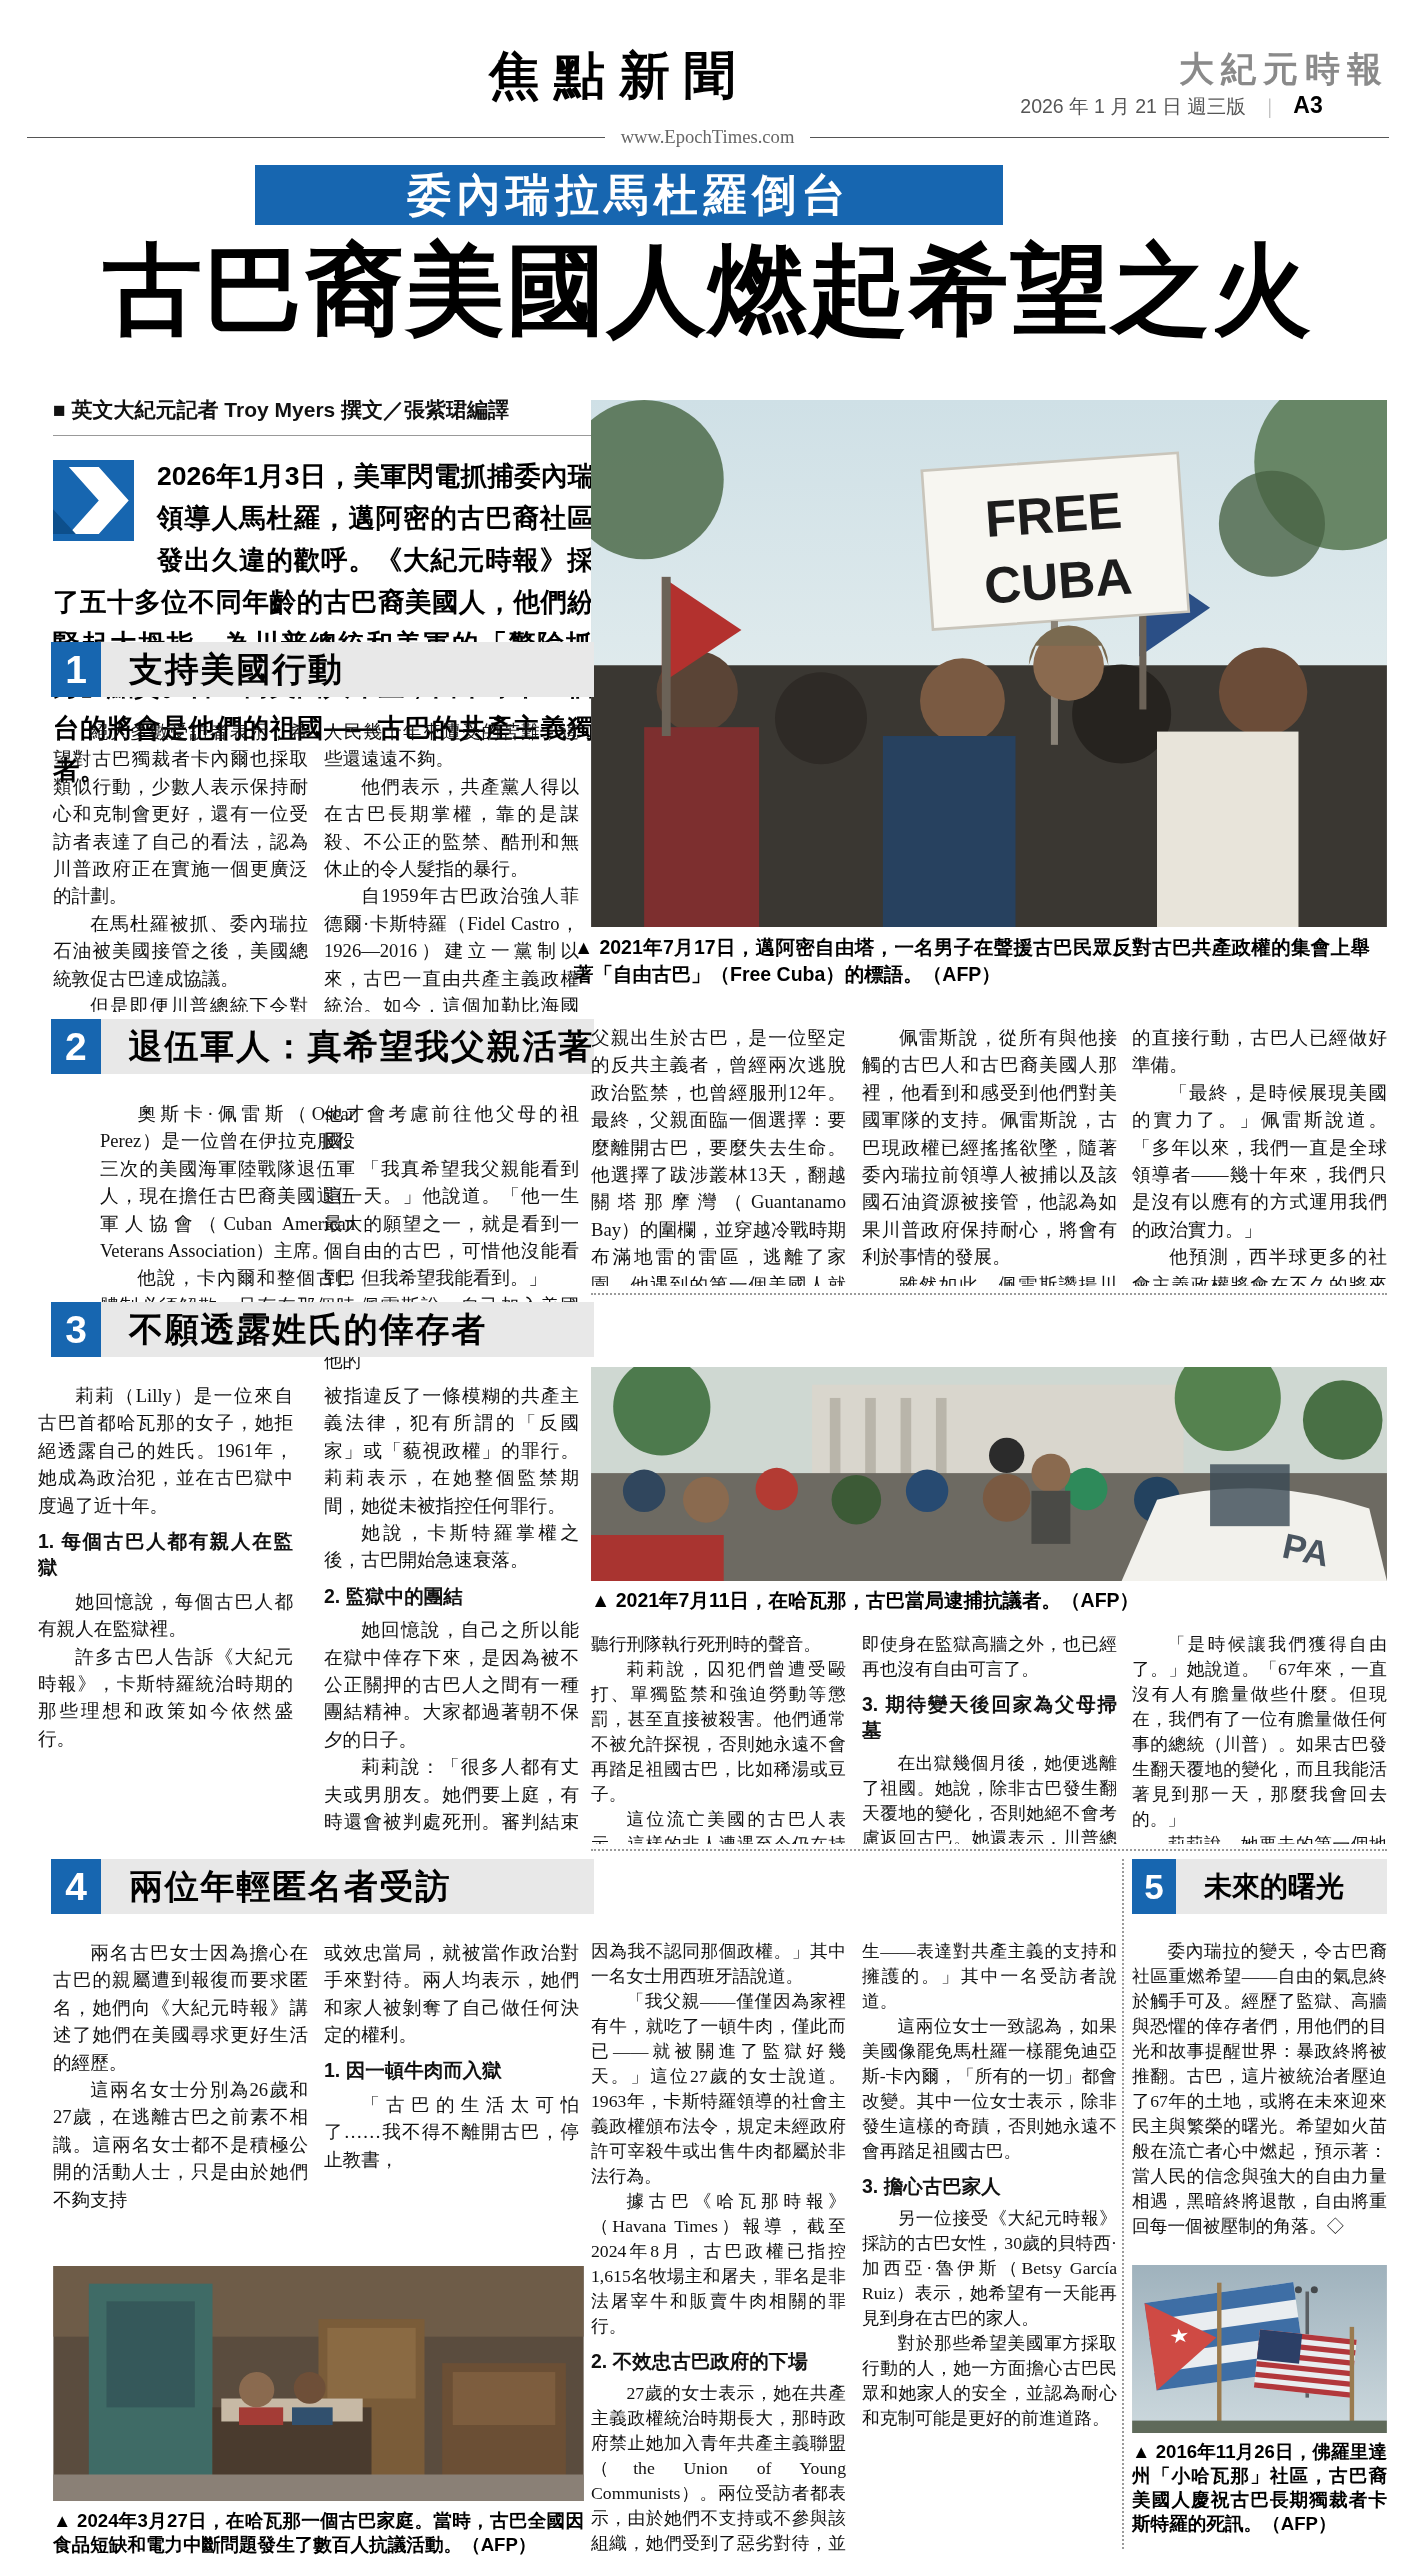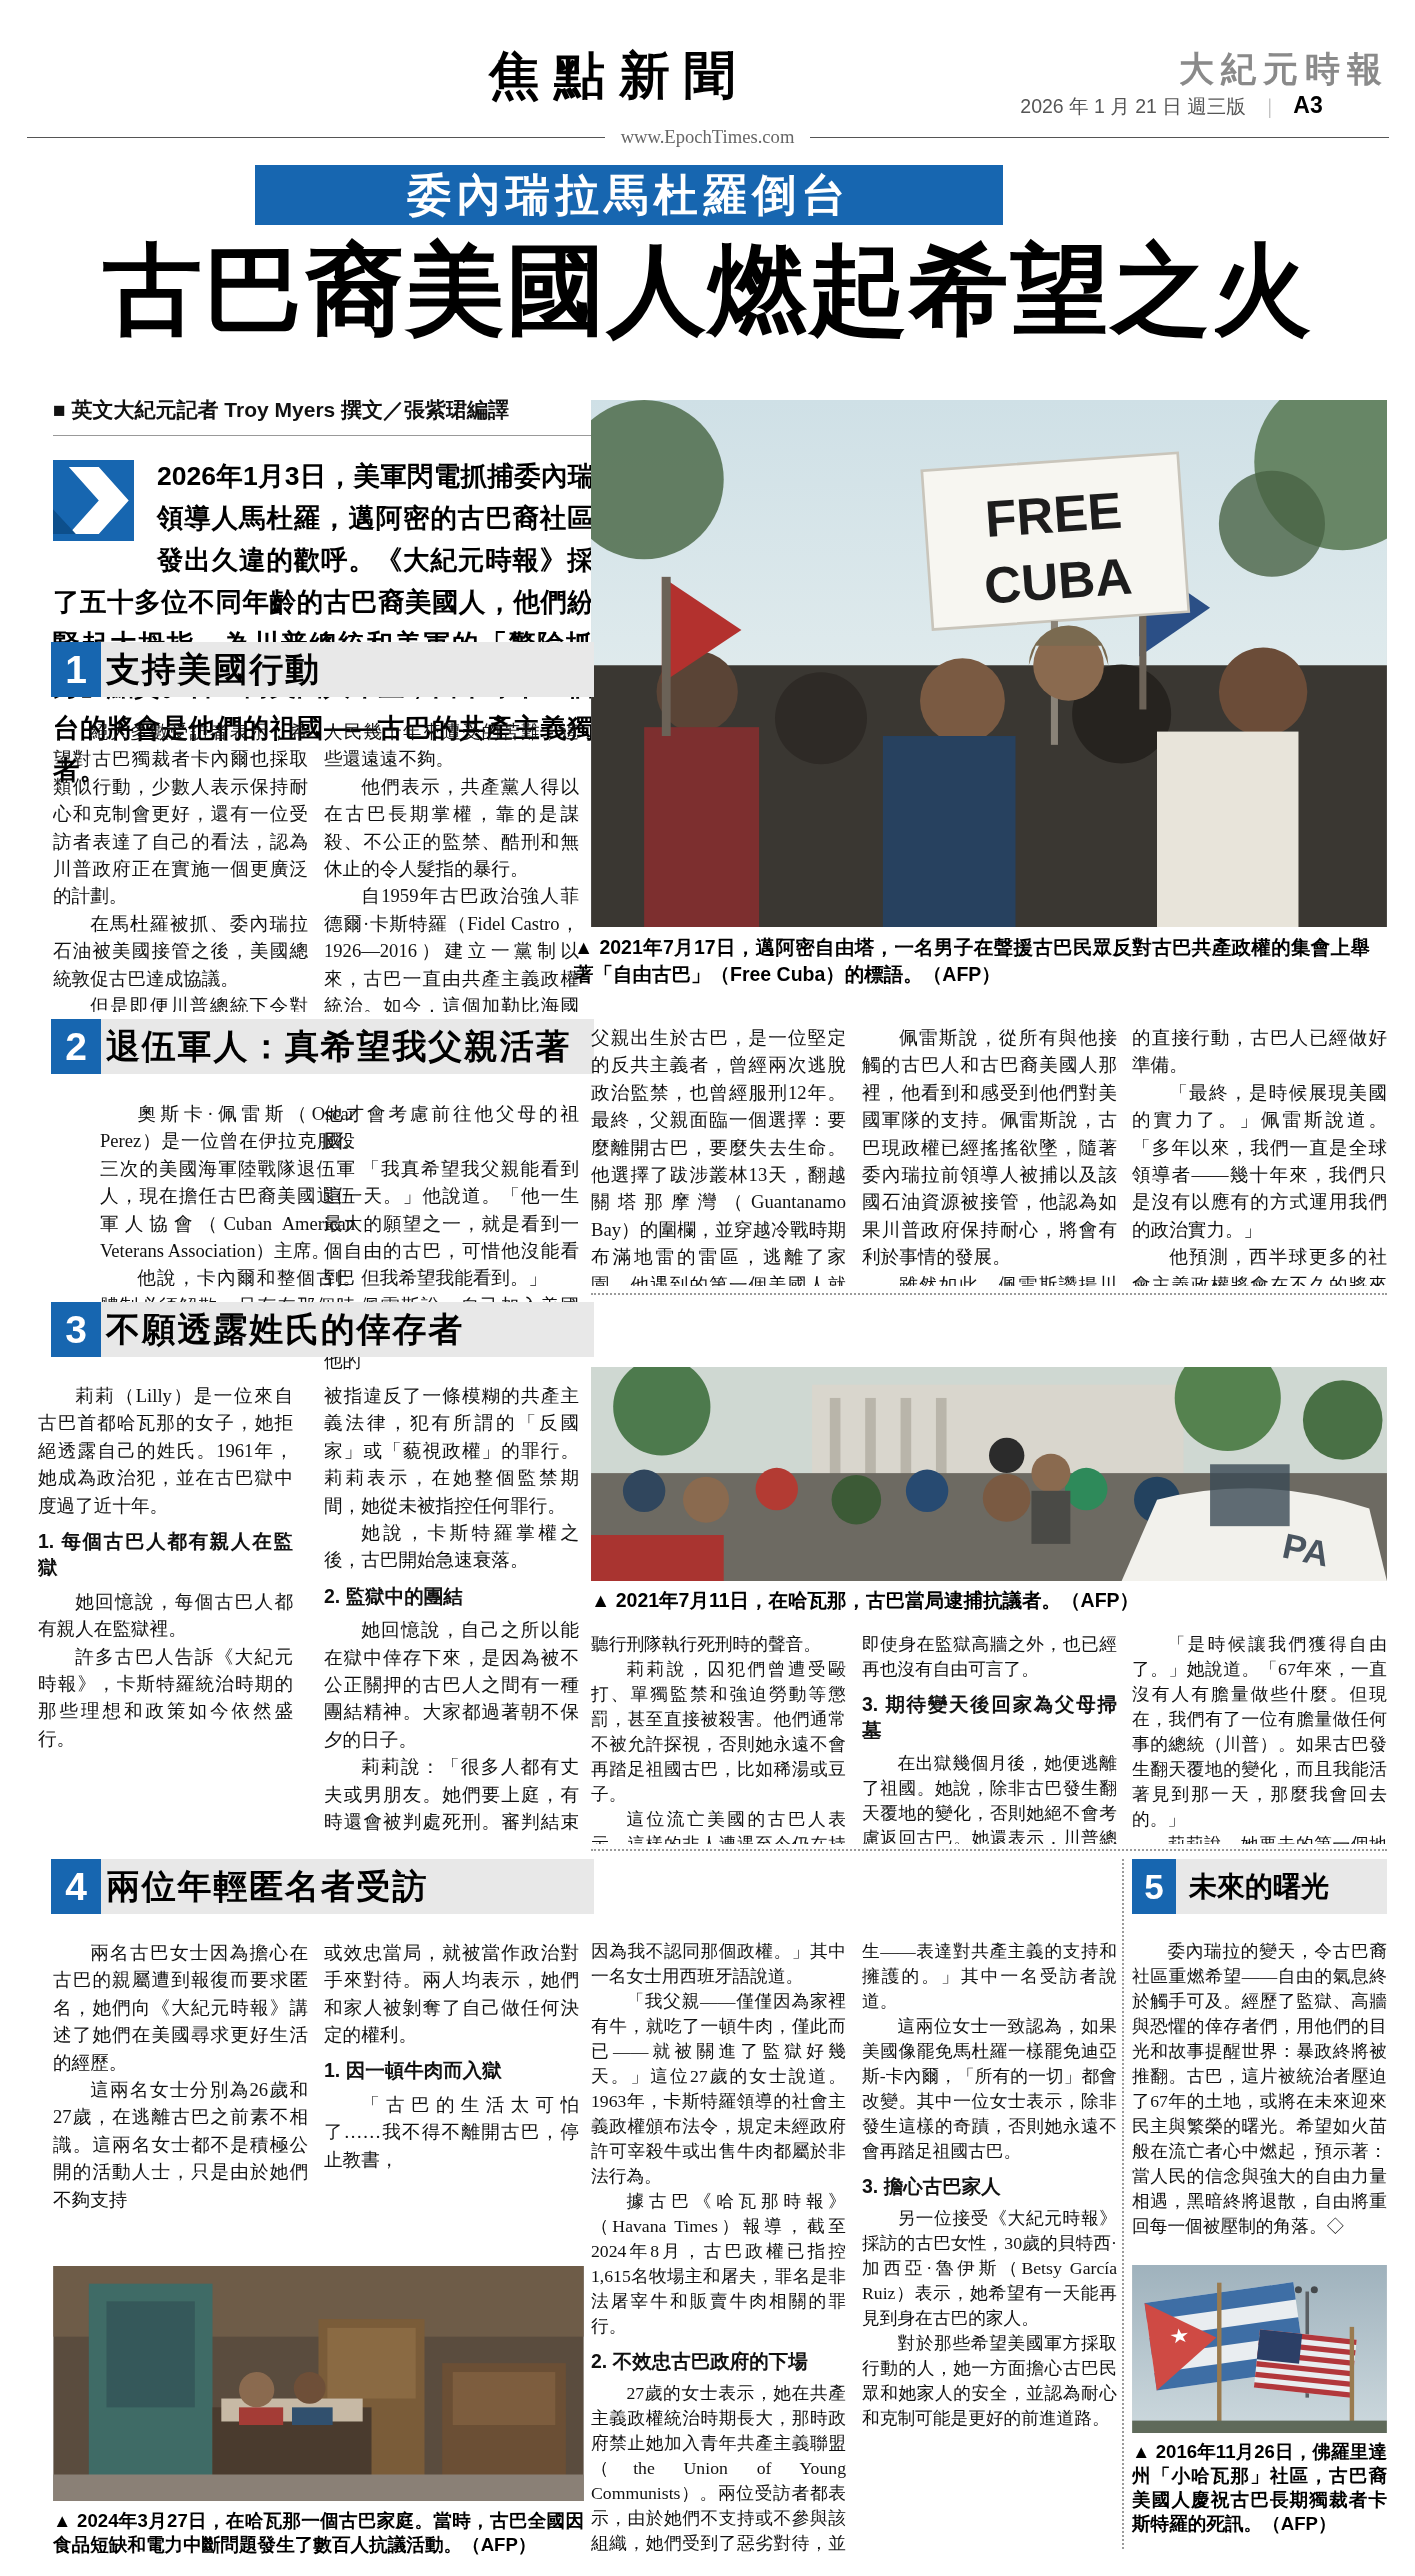--- a/index.html
+++ b/index.html
@@ -25,22 +25,22 @@
   .byline{font-family:"Liberation Sans",sans-serif;font-size:21px;font-weight:700;color:#111;}
   .byline-rule{border-top:1.8px solid #999;}
   .lead{font-family:"Liberation Sans",sans-serif;font-weight:700;font-size:26.5px;line-height:42px;
         text-align:justify;color:#000;}
   .lead-icon{float:left;width:81px;height:81px;margin:5.3px 23px 3.5px 0;}
   
   .section-bar{background:#e8e8e8;height:55px;display:flex;align-items:stretch;}
   .sec-num{background:#1766b0;color:#fff;width:50px;text-align:center;
         font-family:"Liberation Sans",sans-serif;font-weight:900;font-size:39px;line-height:55px;}
   .sec-title{font-family:"Liberation Sans",sans-serif;font-weight:900;font-size:34px;line-height:55px;
-        padding-left:5px;letter-spacing:1.8px;color:#000;white-space:nowrap;}
-  .sec-title.small{font-size:28px;padding-left:13px;letter-spacing:0;}
+        padding-left:28px;letter-spacing:1.8px;color:#000;white-space:nowrap;}
+  .sec-title.small{font-size:28px;padding-left:28px;letter-spacing:0;}
   
   .col{font-size:18.6px;line-height:27.4px;text-align:justify;overflow:hidden;}
   .col.dense{font-size:17.7px;line-height:25px;}
   .para{text-indent:2em;margin:0;}
   .para.cont{text-indent:0;}
   .subhead{font-family:"Liberation Sans",sans-serif;font-weight:900;font-size:19.5px;
         text-indent:0;margin:8.8px 0 7px 0;line-height:26.5px;}
   
   .caption{font-family:"Liberation Sans",sans-serif;font-weight:700;font-size:19.5px;line-height:26.5px;
         color:#000;text-align:justify;}

